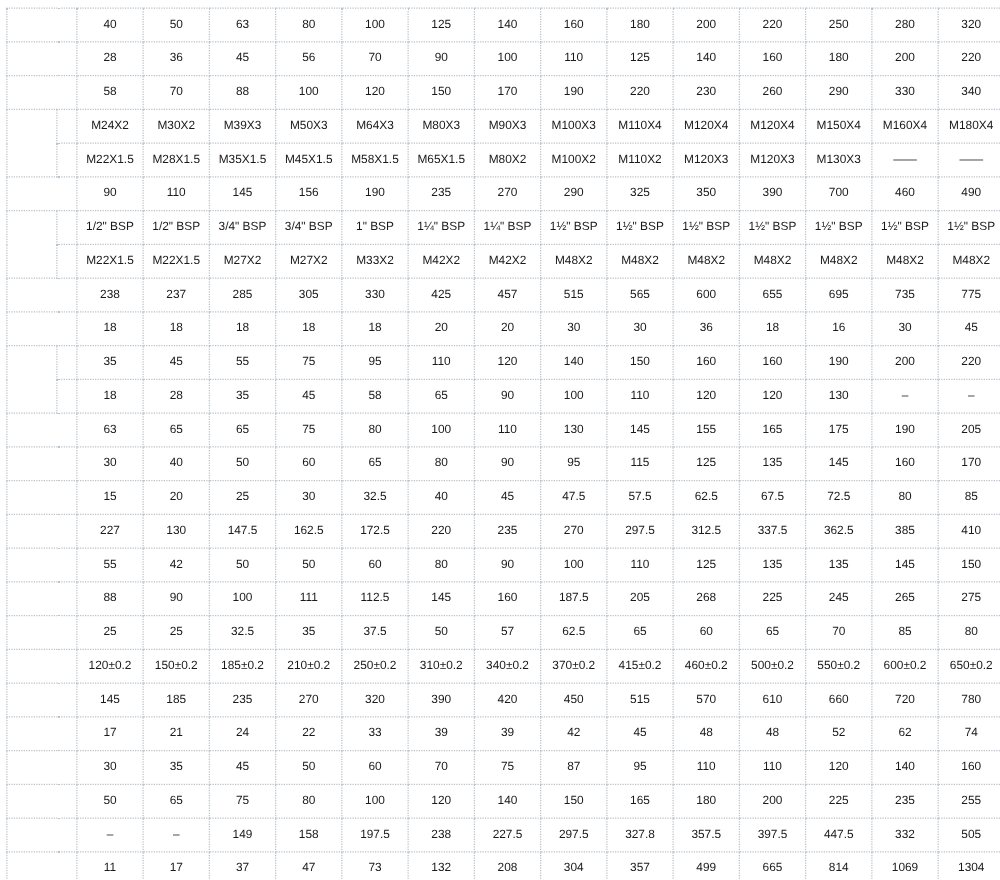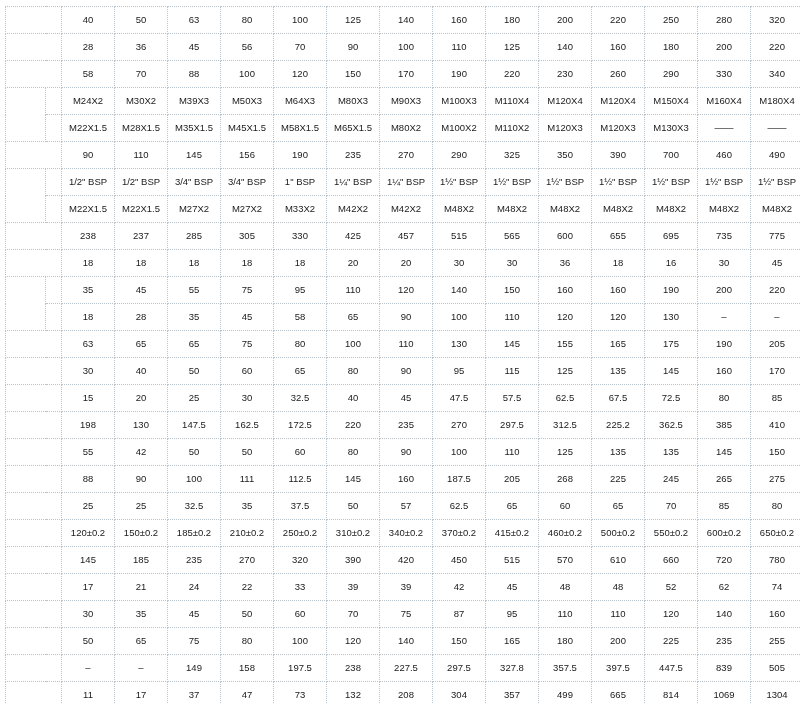--- a/index.html
+++ b/index.html
@@ -336,31 +336,31 @@
         <td class="data">47.5</td>
         <td class="data">57.5</td>
         <td class="data">62.5</td>
         <td class="data">67.5</td>
         <td class="data">72.5</td>
         <td class="data">80</td>
         <td class="data">85</td>
       </tr>
       <tr>
         <td class="rowhead" colspan="2">L₈</td>
-        <td class="data shade">198</td>
+        <td class="data shade">227</td>
         <td class="data shade">130</td>
         <td class="data shade">147.5</td>
         <td class="data shade">162.5</td>
         <td class="data shade">172.5</td>
         <td class="data shade">220</td>
         <td class="data shade">235</td>
         <td class="data shade">270</td>
         <td class="data shade">297.5</td>
         <td class="data shade">312.5</td>
-        <td class="data shade">225.2</td>
+        <td class="data shade">337.5</td>
         <td class="data shade">362.5</td>
         <td class="data shade">385</td>
         <td class="data shade">410</td>
       </tr>
       <tr>
         <td class="rowhead" colspan="2">L₉</td>
         <td class="data">55</td>
         <td class="data">42</td>
         <td class="data">50</td>
         <td class="data">50</td>
@@ -501,21 +501,21 @@
         <td class="data">149</td>
         <td class="data">158</td>
         <td class="data">197.5</td>
         <td class="data">238</td>
         <td class="data">227.5</td>
         <td class="data">297.5</td>
         <td class="data">327.8</td>
         <td class="data">357.5</td>
         <td class="data">397.5</td>
         <td class="data">447.5</td>
-        <td class="data">839</td>
+        <td class="data">332</td>
         <td class="data">505</td>
       </tr>
       <tr>
         <td class="rowhead" colspan="2">系数 x</td>
         <td class="data shade">11</td>
         <td class="data shade">17</td>
         <td class="data shade">37</td>
         <td class="data shade">47</td>
         <td class="data shade">73</td>
         <td class="data shade">132</td>

